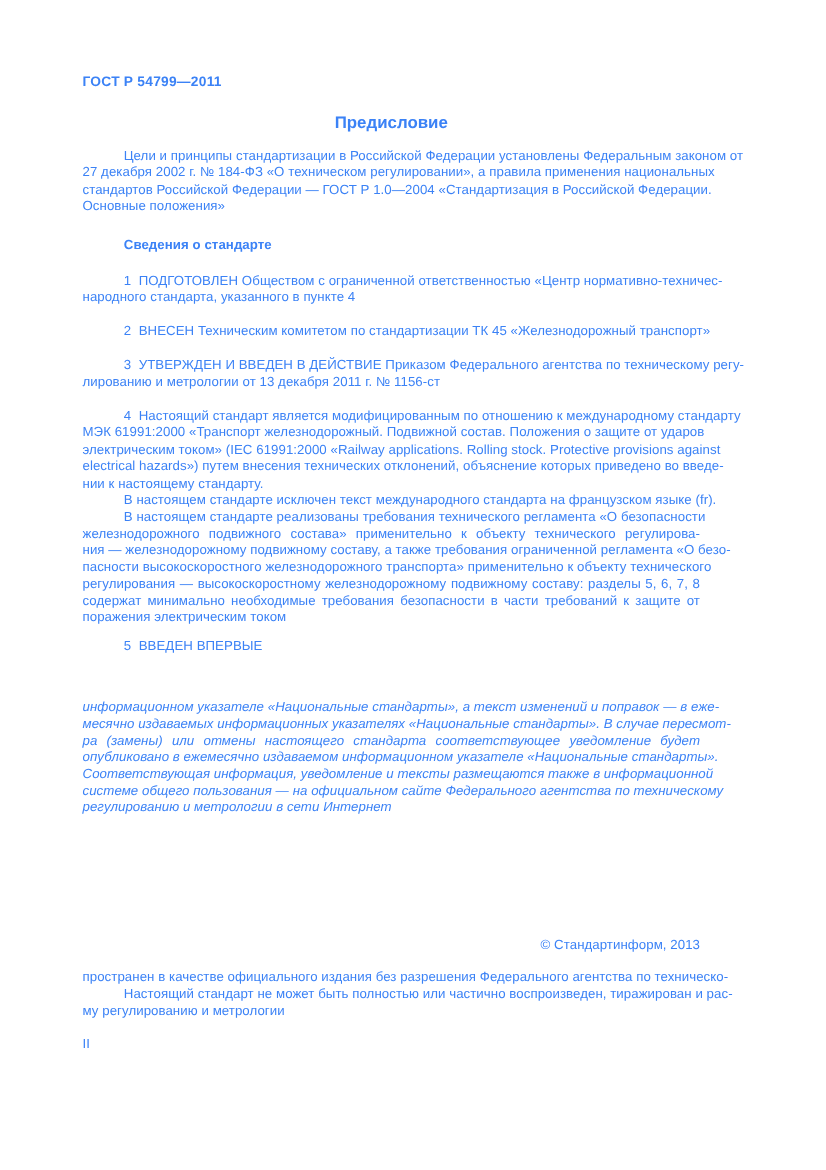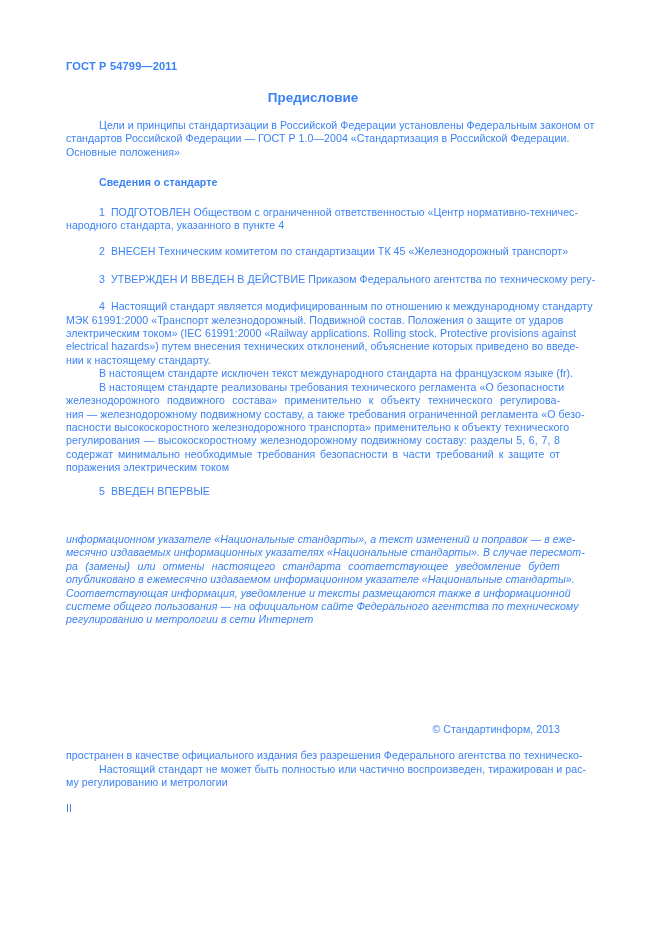--- a/index.html
+++ b/index.html
@@ -65,35 +65,37 @@
 </style>
 </head>
 <body>
 
 <div class="page" data-name="document-page">
   <div class="doc-code" data-name="doc-code">ГОСТ Р 54799—2011</div>
   <div class="doc-title" data-name="page-title">Предисловие</div>
   <div data-name="document-body">
       <div class="block paragraph" data-name="intro-paragraph">
         <div class="line indent just" data-name="text-line">Цели и принципы стандартизации в Российской Федерации установлены Федеральным законом от</div>
+        <div class="line just" data-name="text-line">27 декабря 2002 г. № 184-ФЗ «О техническом регулировании», а правила применения национальных</div>
         <div class="line just" data-name="text-line">стандартов Российской Федерации — ГОСТ Р 1.0—2004 «Стандартизация в Российской Федерации.</div>
         <div class="line" data-name="text-line">Основные положения»</div>
       </div>
       <div class="block subheading" data-name="standard-info-heading">
         <div class="line indent" data-name="text-line">Сведения о стандарте</div>
       </div>
       <div class="block paragraph" data-name="item-1-prepared">
         <div class="line indent just" data-name="text-line">1&nbsp;&nbsp;ПОДГОТОВЛЕН Обществом с ограниченной ответственностью «Центр нормативно-техничес-</div>
         <div class="line" data-name="text-line">народного стандарта, указанного в пункте 4</div>
       </div>
       <div class="block paragraph" data-name="item-2-submitted">
         <div class="line indent" data-name="text-line">2&nbsp;&nbsp;ВНЕСЕН Техническим комитетом по стандартизации ТК 45 «Железнодорожный транспорт»</div>
       </div>
       <div class="block paragraph" data-name="item-3-approved">
         <div class="line indent just" data-name="text-line">3&nbsp;&nbsp;УТВЕРЖДЕН И ВВЕДЕН В ДЕЙСТВИЕ Приказом Федерального агентства по техническому регу-</div>
+        <div class="line" data-name="text-line">лированию и метрологии от 13 декабря 2011 г. № 1156-ст</div>
       </div>
       <div class="block paragraph" data-name="item-4-modified">
         <div class="line indent just" data-name="text-line">4&nbsp;&nbsp;Настоящий стандарт является модифицированным по отношению к международному стандарту</div>
         <div class="line just" data-name="text-line">МЭК 61991:2000 «Транспорт железнодорожный. Подвижной состав. Положения о защите от ударов</div>
         <div class="line just" data-name="text-line">электрическим током» (IEC 61991:2000 «Railway applications. Rolling stock. Protective provisions against</div>
         <div class="line just" data-name="text-line">electrical hazards») путем внесения технических отклонений, объяснение которых приведено во введе-</div>
         <div class="line" data-name="text-line">нии к настоящему стандарту.</div>
       </div>
       <div class="block paragraph" data-name="french-text-note">
         <div class="line indent" data-name="text-line">В настоящем стандарте исключен текст международного стандарта на французском языке (fr).</div>

